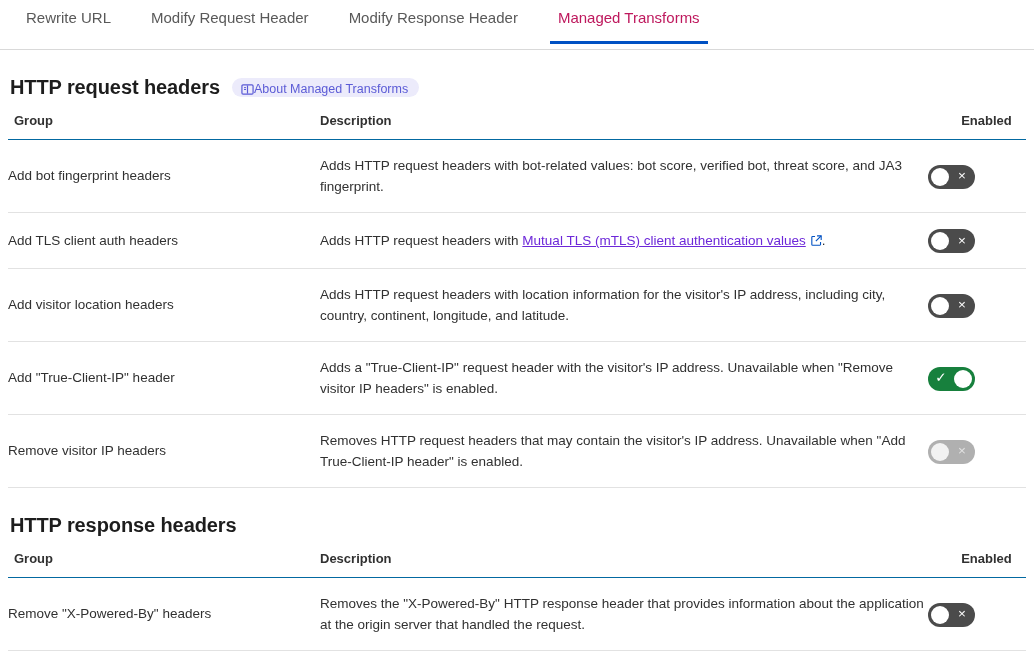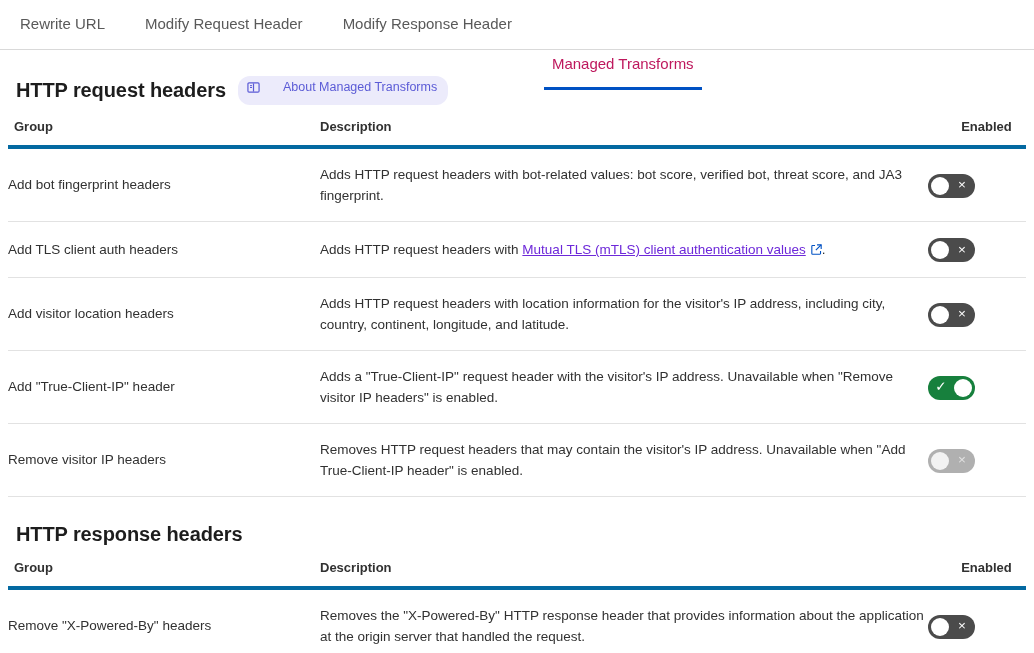--- a/index.html
+++ b/index.html
@@ -14,22 +14,22 @@
     font-family: "Liberation Sans", sans-serif;
     color: #313131;
     overflow: hidden;
   }
 
   
   .tabbar {
     position: relative;
     height: 50px;
     display: flex;
-    align-items: flex-start;
-    padding: 0;
+    align-items: flex-end;
+    padding: 6px;
     border-bottom: 1px solid #d9d9d9;
   }
   .tab {
     position: relative;
     padding: 14px 20px 15px 20px;
     font-size: 15px;
     line-height: 20px;
     color: #595959;
     cursor: pointer;
     white-space: nowrap;
@@ -51,38 +51,38 @@
     height: 3px;
     background: #0051c3;
   }
 
   
   .section { padding: 0 8px; }
   .section-head {
     display: flex;
     align-items: center;
     gap: 12px;
-    margin: 26px 0 14px 8px;
+    margin: 26px 0 14px 2px;
     padding-left: 0;
   }
   .section-title {
     font-size: 20px;
     font-weight: bold;
     color: #1d1d1d;
     letter-spacing: -0.1px;
     margin: 0;
   }
   .about-pill {
     display: inline-flex;
     align-items: center;
-    gap: 23px;
+    gap: 0;
     background: #ecebfb;
     color: #5b5bd6;
     border-radius: 12px;
-    padding: 3px 11px 10px 9px;
+    padding: 3px 11px 0 9px;
     font-size: 12.5px;
     line-height: 16px;
     cursor: pointer;
     white-space: nowrap;
   }
   .about-pill .bookicon {
     display: inline-flex;
     width: 13px;
     height: 13px;
   }
@@ -96,21 +96,21 @@
   table.mt col.c-group { width: 312px; }
   table.mt col.c-desc  { width: 608px; }
   table.mt col.c-en    { width: 98px; }
 
   table.mt th {
     text-align: left;
     font-size: 13px;
     font-weight: bold;
     color: #313131;
     padding: 0 0 11px 0;
-    border-bottom: 4px solid #0369a1;
+    border-bottom: 1px solid #0369a1;
     vertical-align: bottom;
   }
   table.mt th.th-group { padding-left: 6px; }
   table.mt th.th-en { text-align: center; padding-left: 19px; }
 
   table.mt td {
     border-bottom: 1px solid #e2e2e2;
     padding: 16px 0 15px 0;
     font-size: 13.5px;
     line-height: 20.5px;

